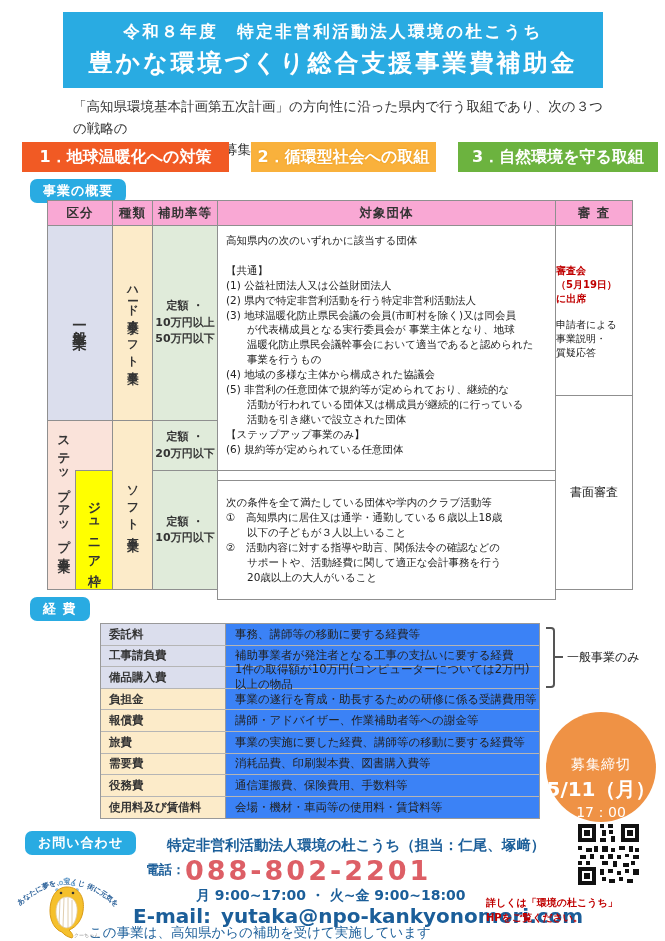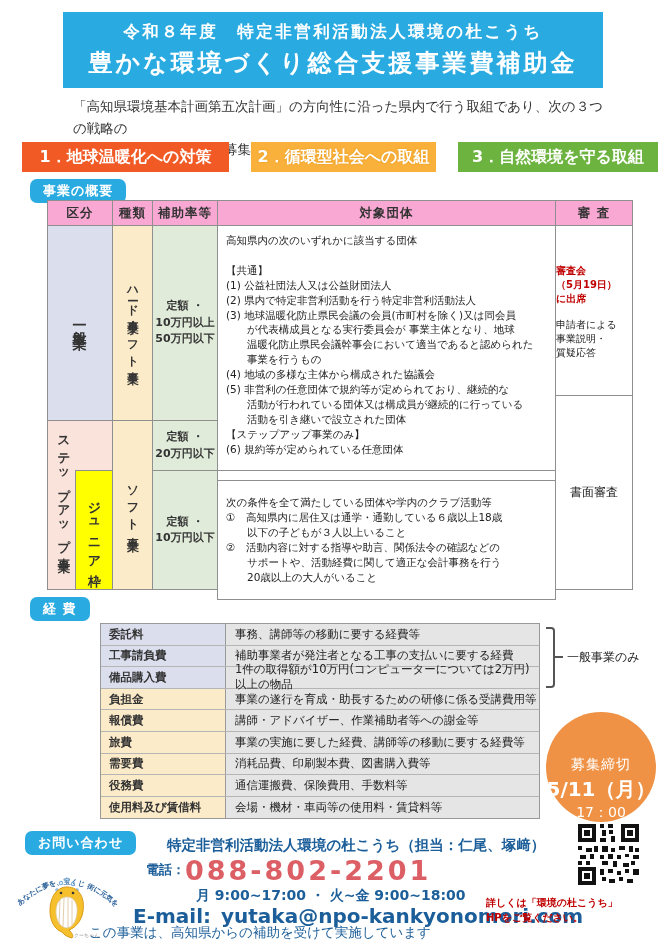--- a/index.html
+++ b/index.html
@@ -40,21 +40,21 @@
   .bg-cream { background:#fcebc9; }
   .bg-green { background:#e0ebda; }
   .bg-yel   { background:#ffff00; }
   .rate { font-size:11px; font-weight:bold; color:#333; line-height:1.5; }
   .target-text { font-size:10.5px; line-height:1.42; padding:7px 6px 4px 8px; color:#222; }
   .review-cell { padding-top:38px; text-align:left; line-height:1.4; font-size:10px; }
   .review-red { color:#c00000; font-weight:bold; margin-bottom:12px; }
   .review-black { color:#222; }
 
   
-  .exp-table { position:absolute; left:100px; top:623px; width:440px; border:1px solid #999; background:#e5e5e5; }
+  .exp-table { position:absolute; left:100px; top:623px; width:440px; border:1px solid #999; background:#3b82f6; }
   .exp-row { display:flex; height:21.6px; border-bottom:1px solid #b5b5b5; }
   .exp-row:last-child { border-bottom:none; }
   .exp-name { width:125px; border-right:1px solid #999; font-size:11.5px; font-weight:bold; color:#333;
     display:flex; align-items:center; padding-left:8px; }
   .exp-desc { flex:1; font-size:11.5px; color:#222; display:flex; align-items:center; padding-left:9px; }
   .bracket { position:absolute; left:546px; top:627px; width:9px; height:61px;
     border:2px solid #555; border-left:none; border-radius:0 4px 4px 0; }
   .bracket-tick { position:absolute; left:555px; top:656px; width:8px; height:2px; background:#555; }
   .bracket-label { position:absolute; left:567px; top:649px; font-size:12px; color:#222; }
 

